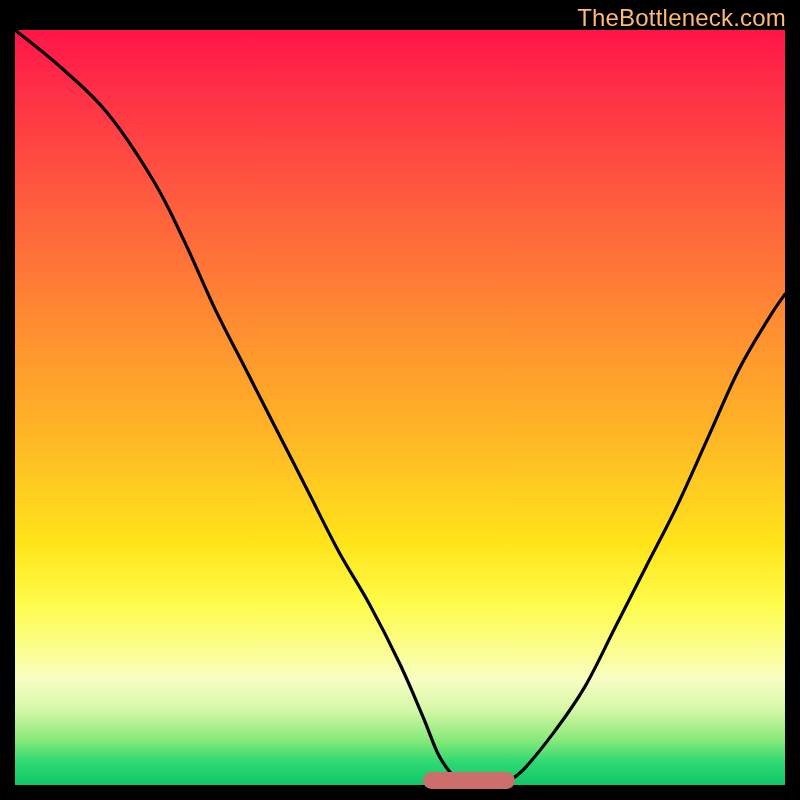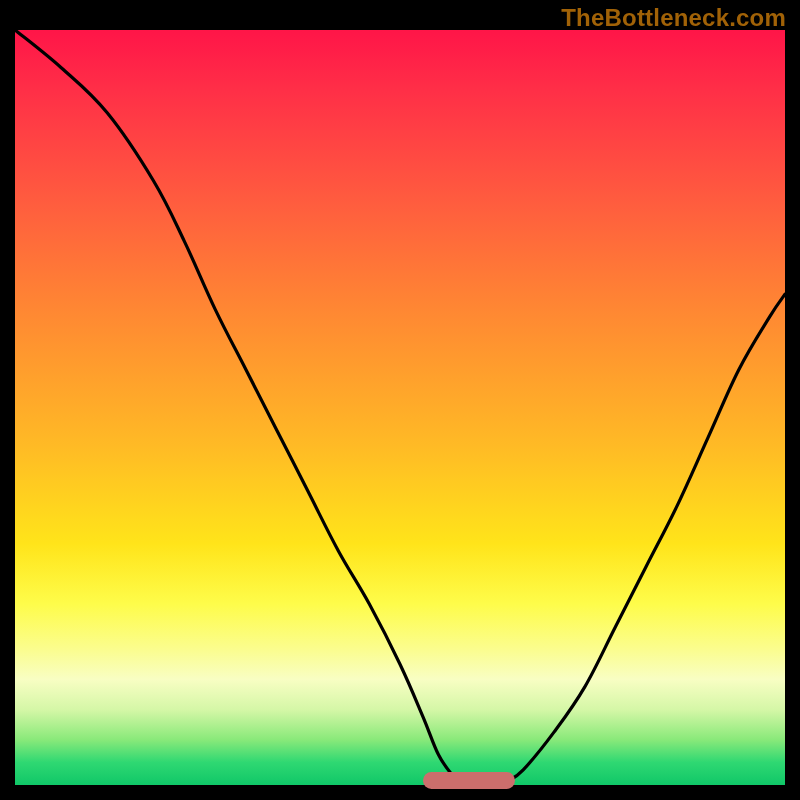--- a/index.html
+++ b/index.html
@@ -38,23 +38,23 @@
       #d5f7a7 90%,
       #89e97a 94%,
       #2fd872 97%,
       #10c768 100%
     );
   }
   .watermark {
     position: absolute;
     top: 4px;
     right: 14px;
-    color: #a16207;
+    color: #fdba74;
     font-size: 24px;
-    font-weight: 700;
+    font-weight: 400;
     letter-spacing: 0.2px;
   }
   svg.curve {
     position: absolute;
     left: 0;
     top: 0;
     width: 770px;
     height: 755px;
   }
   .salmon-bar {

